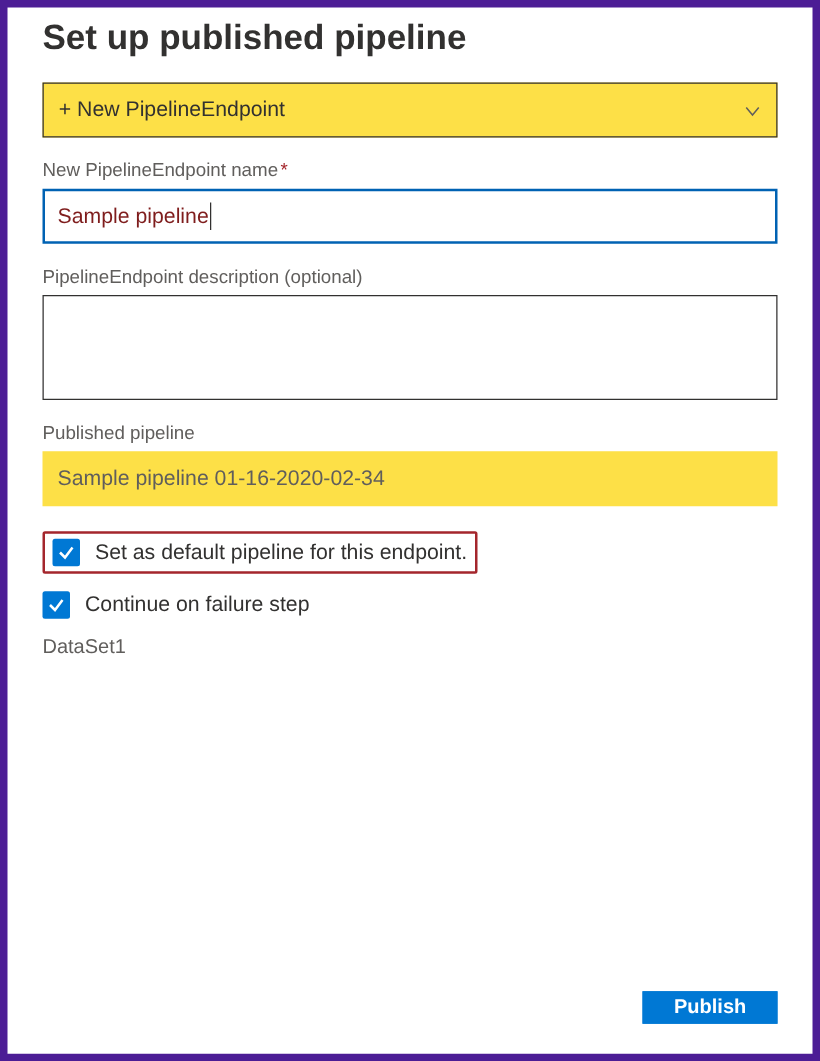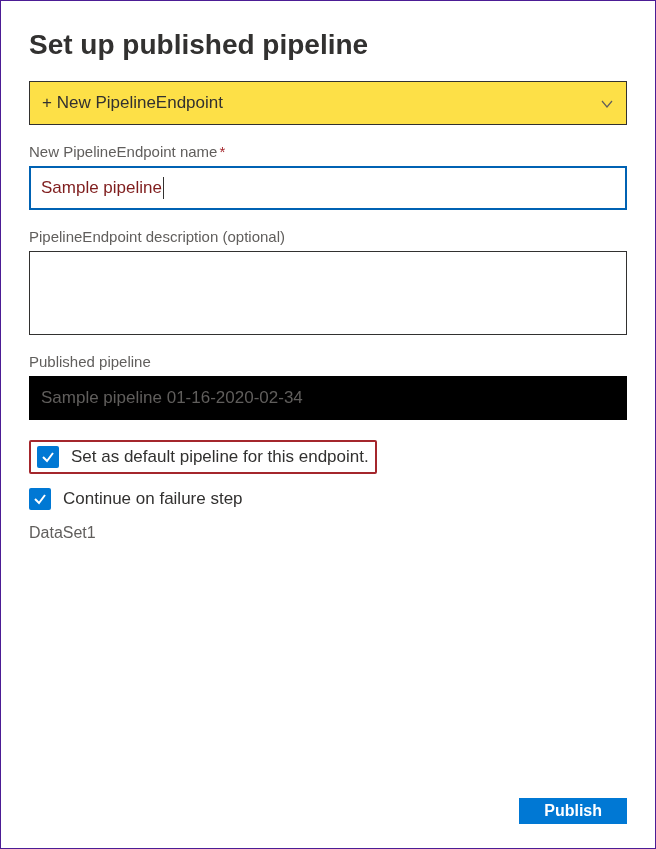--- a/index.html
+++ b/index.html
@@ -8,24 +8,24 @@
       padding: 0;
     }
     body {
       font-family: "Segoe UI", -apple-system, BlinkMacSystemFont, sans-serif;
       background: #fff;
       color: #323130;
       width: 656px;
       height: 849px;
     }
     .dialog {
-      border: 1px solid #4c1d95;
+      border: 6px solid #4c1d95;
       width: 656px;
       height: 849px;
-      padding: 28px 28px;
+      padding: 8px 28px;
       display: flex;
       flex-direction: column;
       position: relative;
     }
     .dialog-title {
       font-size: 28px;
       font-weight: 600;
       color: #323130;
       margin-bottom: 20px;
     }
@@ -84,21 +84,21 @@
       height: 84px;
       padding: 8px 10px;
       font-size: 17px;
       color: #323130;
       margin-bottom: 18px;
       resize: none;
       font-family: inherit;
     }
     .readonly-field {
       width: 100%;
-      background: #000000;
+      background: #fde047;
       height: 44px;
       padding: 0 12px;
       display: flex;
       align-items: center;
       font-size: 17px;
       color: #605e5c;
       margin-bottom: 20px;
     }
     .checkbox-row {
       display: flex;

